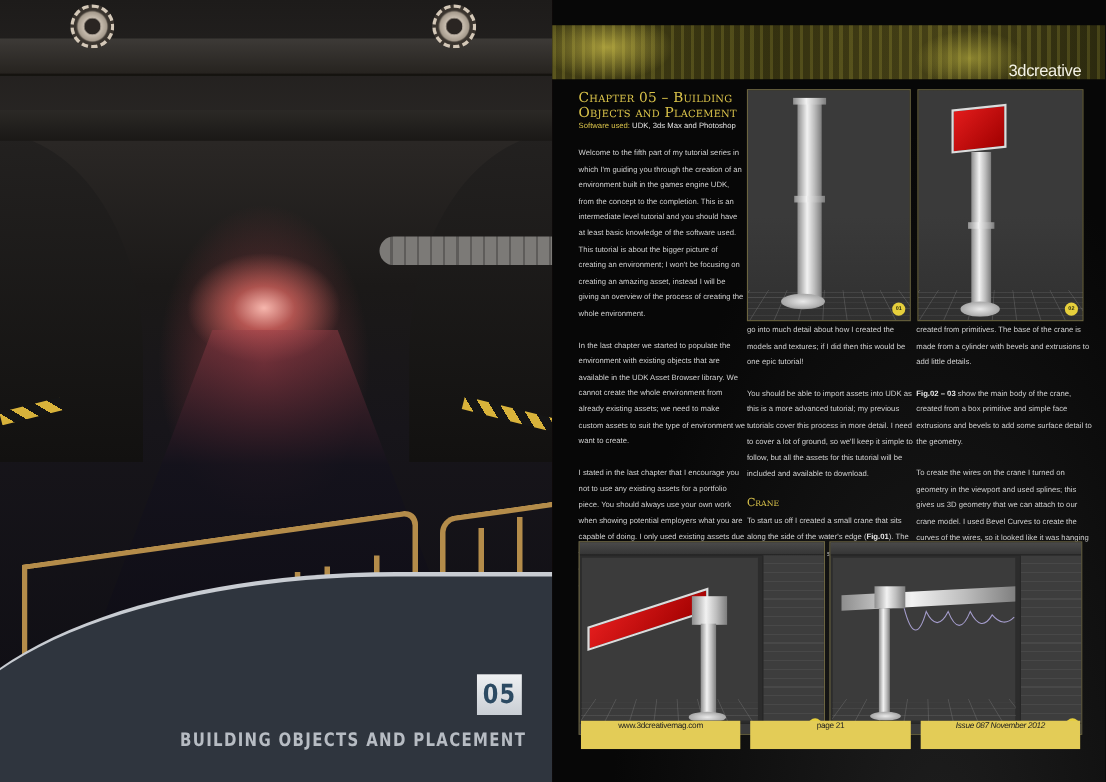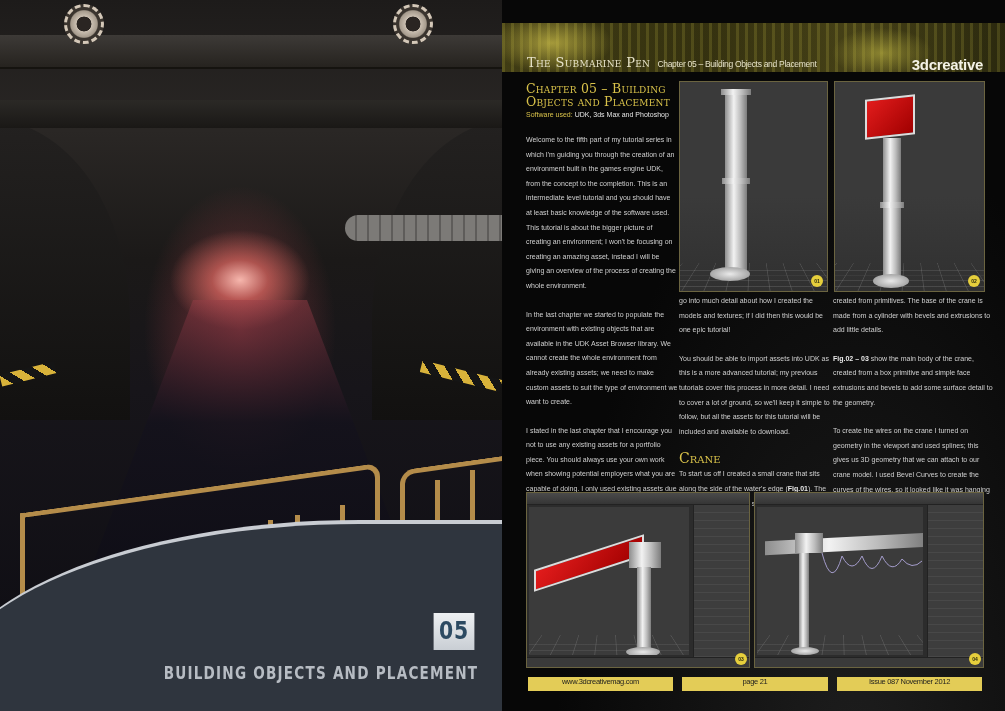--- a/index.html
+++ b/index.html
@@ -96,36 +96,36 @@
         linear-gradient(90deg, #4a4518, #3a3612 40%, #524c1c 70%, #2c2a10);
     }
     .banner-title {
       position: absolute; left: 25px; top: 55px; color: #e6e2c8;
       font-family: "DejaVu Serif", serif; font-size: 12px; letter-spacing: 0.3px; white-space: nowrap;
     }
     .banner-title .big { font-size: 13px; }
     .banner-sub { font-family: "Liberation Sans", sans-serif; font-size: 8.5px; letter-spacing: -0.3px; margin-left: 3px; }
     .brand {
       position: absolute; right: 22px; top: 56px; color: #f4f2e6;
-      font-family: "Liberation Sans", sans-serif; font-weight: bold; font-size: 15px; letter-spacing: -0.3px;
+      font-family: "Liberation Sans", sans-serif; font-weight: normal; font-size: 15px; letter-spacing: -0.3px;
     }
 
     .col { position: absolute; color: #d0d0d0; font-size: 7px; line-height: 14.6px; }
     .col p { margin-bottom: 14px; }
     .col1 { left: 24px; top: 82px; width: 152px; }
     .h-chapter {
       color: #d9c24a; font-family: "DejaVu Serif", serif; font-size: 12.5px; line-height: 13px;
       font-variant: small-caps; letter-spacing: 0.2px;
     }
     .software { font-size: 7px; line-height: 13px; margin-bottom: 12px; color: #e4e4e4; }
     .software .lbl { color: #d9c24a; }
     .col2 { left: 177px; top: 294px; width: 153px; }
     .col3 { left: 331px; top: 294px; width: 160px; }
     .h-section {
-      color: #d9c24a; font-family: "DejaVu Serif", serif; font-size: 14px;
+      color: #d9c24a; font-family: "DejaVu Serif", serif; font-size: 10px;
       font-variant: small-caps; line-height: 18px; margin-top: -4px;
     }
     .b { font-weight: bold; color: #e8e8e8; }
 
     .fig {
       position: absolute; border: 1px solid #6b6440;
       background:
         linear-gradient(180deg, #3a3a3a 0%, #3a3a3a 55%, #303030 100%);
       overflow: hidden;
     }
@@ -152,26 +152,26 @@
     .max-ui-bottom { position: absolute; left: 0; right: 0; bottom: 0; height: 10px; background: #3a3a3a; border-top: 1px solid #222; }
     .viewport { position: absolute; left: 2px; top: 14px; right: 60px; bottom: 12px; background: #3b3b3b; overflow: hidden; }
 
     .fig-num {
       position: absolute; width: 12px; height: 12px; border-radius: 50%;
       background: #e6cf3c; color: #2a2a10; font-size: 5px; font-weight: bold;
       text-align: center; line-height: 12px; font-family: "Liberation Sans", sans-serif;
     }
 
     .footer-bar {
-      position: absolute; top: 677px; height: 14px; background: #e3cc57;
+      position: absolute; top: 655px; height: 26px; background: #e3cc57;
       color: #1e1e1e; font-size: 7.5px; text-align: center; line-height: 10px; letter-spacing: -0.3px;
     }
     .fb1 { left: 26px; width: 145px; }
     .fb2 { left: 180px; width: 146px; }
-    .fb3 { left: 335px; width: 145px; }
+    .fb3 { left: 335px; width: 145px; font-style: italic; }
   </style>
 </head>
 <body>
 
 <div class="left-page">
   <div class="scene">
     <div class="arch a1"></div>
     <div class="arch a2"></div>
     <div class="beam-top"></div>
     <div class="beam-low"></div>
@@ -191,24 +191,20 @@
     <div class="post" style="left:435px;top:480px;height:170px;"></div>
     <div class="post" style="left:470px;top:470px;height:180px;"></div>
   </div>
   <div class="curve-panel"></div>
   <div class="chapter-badge">05</div>
   <div class="chapter-title">BUILDING OBJECTS AND PLACEMENT</div>
 </div>
 
 <div class="right-page">
   <div class="banner"></div>
-  <div class="banner-title">
-    <span class="big" style="font-variant: small-caps;">The Submarine Pen</span>
-    <span class="banner-sub">Chapter 05 – Building Objects and Placement</span>
-  </div>
   <div class="brand">3dcreative</div>
 
   <div class="col col1">
     <div class="h-chapter">Chapter 05 – Building Objects and Placement</div>
     <div class="software">
       <span class="lbl">Software used:</span>
       <span>UDK, 3ds Max and Photoshop</span>
     </div>
     <p>Welcome to the fifth part of my tutorial series in which I'm guiding you through the creation of an environment built in the games engine UDK, from the concept to the completion. This is an intermediate level tutorial and you should have at least basic knowledge of the software used. This tutorial is about the bigger picture of creating an environment; I won't be focusing on creating an amazing asset, instead I will be giving an overview of the process of creating the whole environment.</p>
     <p>In the last chapter we started to populate the environment with existing objects that are available in the UDK Asset Browser library. We cannot create the whole environment from already existing assets; we need to make custom assets to suit the type of environment we want to create.</p>

